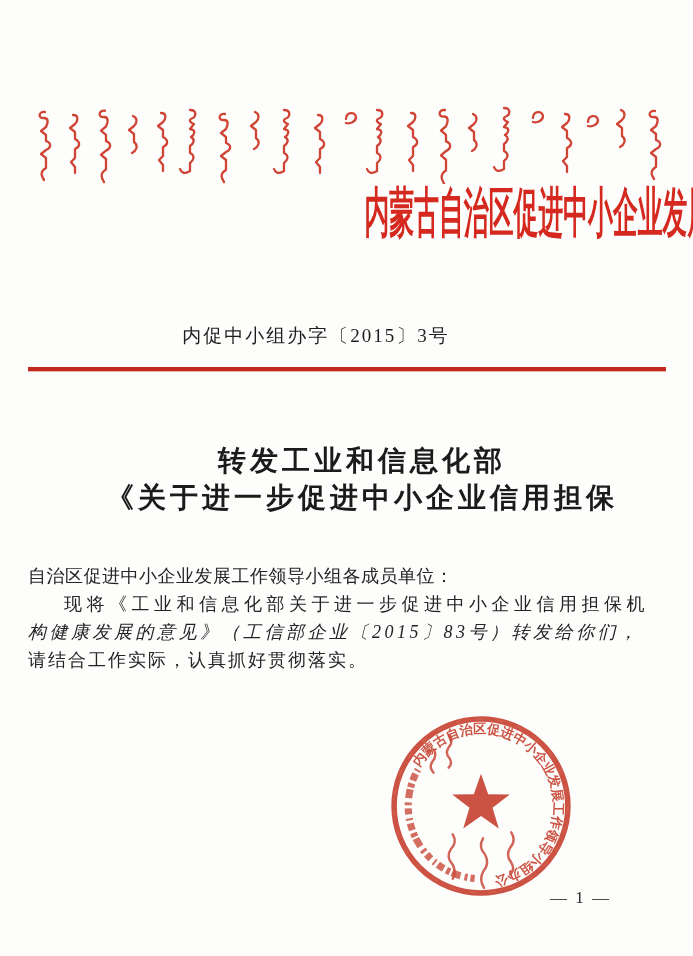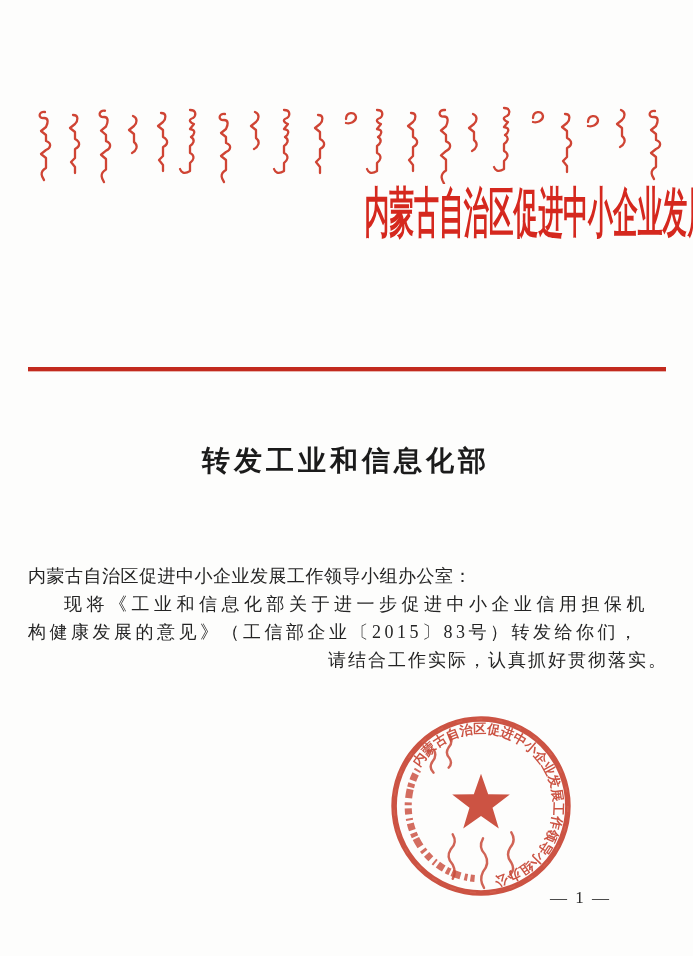--- a/index.html
+++ b/index.html
@@ -38,34 +38,34 @@
 
   
   .red-rule{
     position:absolute;left:28px;top:367px;width:638px;height:4px;
     background:#c22a1e;
     box-shadow:0 1px 0 rgba(194,42,30,.35);
   }
 
   
   .doc-title{
-    position:absolute;left:16px;top:442px;width:660px;
+    position:absolute;left:32px;top:442px;width:660px;
     text-align:center;color:#1b1b1b;
     font-weight:bold;font-size:28px;line-height:37px;letter-spacing:4px;
   }
 
   
   .body-text{
     position:absolute;left:28px;top:562px;width:640px;
     font-size:18px;line-height:28px;color:#242424;
   }
   .body-text .salutation{letter-spacing:0.5px;}
   .body-text .p1{text-indent:2em;letter-spacing:4.5px;font-family:Liberation Serif, serif;}
-  .body-text .p2{letter-spacing:3.5px;}
-  .body-text .p3{letter-spacing:2px;text-align:right;}
+  .body-text .p2{letter-spacing:3.5px;font-style:italic;}
+  .body-text .p3{letter-spacing:2px;}
 
   
   .seal{position:absolute;left:386px;top:711px;width:190px;height:190px;z-index:1;opacity:.92;}
 
   
   .issue-date{
     position:absolute;left:388px;top:846px;z-index:2;
     font-size:20px;color:#1e1e1e;letter-spacing:1px;
   }
 
@@ -112,29 +112,31 @@
       <use href="#mgE" x="560" y="19"></use>
       <use href="#mgC" x="588" y="14"></use>
       <use href="#mgA" x="620" y="15"></use>
     </g>
   </svg>
 
   <div class="org-title-wrap">
     <span class="org-title">内蒙古自治区促进中小企业发展工作领导小组办公室文件</span>
   </div>
 
+  <div class="doc-number">内促中小组办字〔2015〕3号</div>
 
   <div class="red-rule"></div>
 
   <div class="doc-title">
     <div>转发工业和信息化部</div>
+    <div>《关于进一步促进中小企业信用担保</div>
   </div>
 
   <div class="body-text">
-    <div class="salutation">内蒙古自治区促进中小企业发展工作领导小组办公室：</div>
+    <div class="salutation">自治区促进中小企业发展工作领导小组各成员单位：</div>
     <div class="p1">现将《工业和信息化部关于进一步促进中小企业信用担保机</div>
     <div class="p2">构健康发展的意见》（工信部企业〔2015〕83号）转发给你们，</div>
     <div class="p3">请结合工作实际，认真抓好贯彻落实。</div>
   </div>
 
   <svg class="seal" viewBox="0 0 188 188" xmlns="http://www.w3.org/2000/svg" aria-hidden="true">
 
     <circle cx="94" cy="94" r="86" fill="none" stroke="#c43a28" stroke-width="5.5" opacity="0.95"></circle>
     <circle cx="94" cy="94" r="86" fill="none" stroke="#d9604a" stroke-width="1.5" stroke-dasharray="6 14" opacity="0.5"></circle>
 

